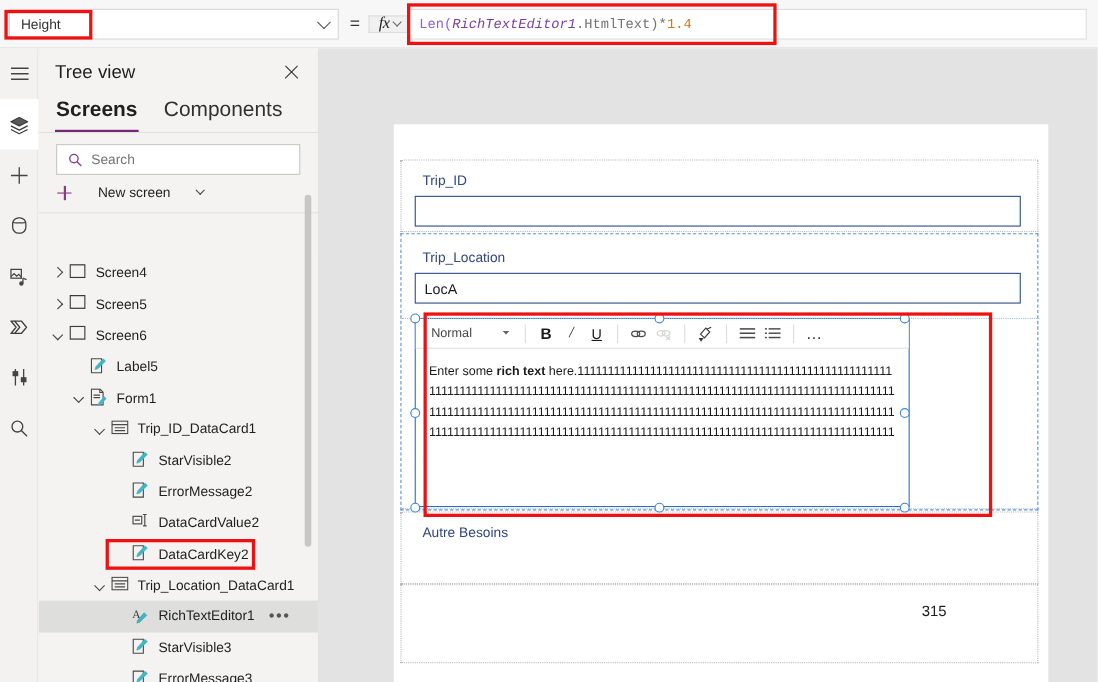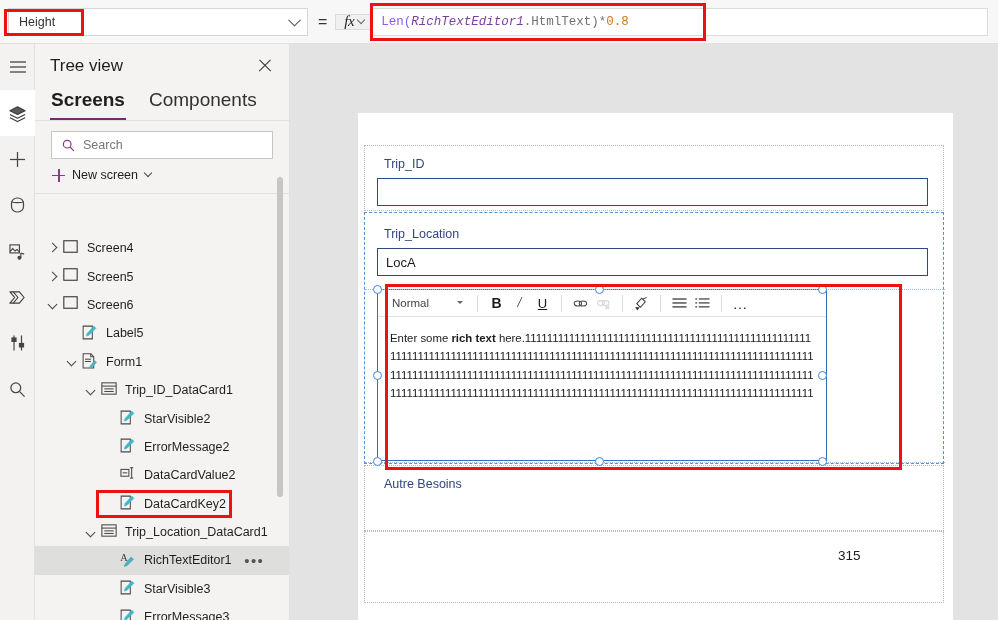--- a/index.html
+++ b/index.html
@@ -151,21 +151,21 @@
   .tv-searchwrap { padding: 10px 16px 0 16px; }
   .tv-search {
     height: 28px; background: #fff;
     border: 1px solid #c8c6c4;
     display: flex; align-items: center; gap: 8px;
     padding-left: 10px;
   }
   .tv-search-text { font-size: 12.5px; color: #767676; }
 
   .tv-newscreen {
-    display: flex; align-items: center; gap: 7px;
+    display: flex; align-items: center; gap: 24px;
     padding: 9px 0 9px 17px;
     cursor: pointer;
   }
   .tv-newscreen-label { font-size: 12.5px; color: #201f1e; }
   .plus-ic { position: relative; width: 13px; height: 13px; }
   .plus-ic::before, .plus-ic::after {
     content: ""; position: absolute; background: #8a3a8a;
   }
   .plus-ic::before { left: 6px; top: 0; width: 1.6px; height: 13px; }
   .plus-ic::after  { left: 0; top: 6px; width: 13px; height: 1.6px; }
@@ -355,21 +355,21 @@
     <span class="eq-sign">=</span>
     <div class="fx-box">
       <span class="fx-glyph">fx</span>
       <span class="fx-chev"></span>
     </div>
     <div class="formula-input" id="formula-input">
         <span class="tok-fn">Len(</span>
         <span class="tok-ctrl">RichTextEditor1</span>
         <span class="tok-plain">.HtmlText)</span>
         <span class="tok-plain">*</span>
-        <span class="tok-num">0.8</span>
+        <span class="tok-num">1.4</span>
       </div>
   </div>
 
   <div class="anno" style="left:4px; top:9px; width:80px; height:27px;"></div>
 
   <div class="anno" style="left:370px; top:3px; width:336px; height:38px;"></div>
 
   <div id="icon-rail">
     <div class="rail-btn">
       <svg width="18" height="14" viewBox="0 0 18 14">

